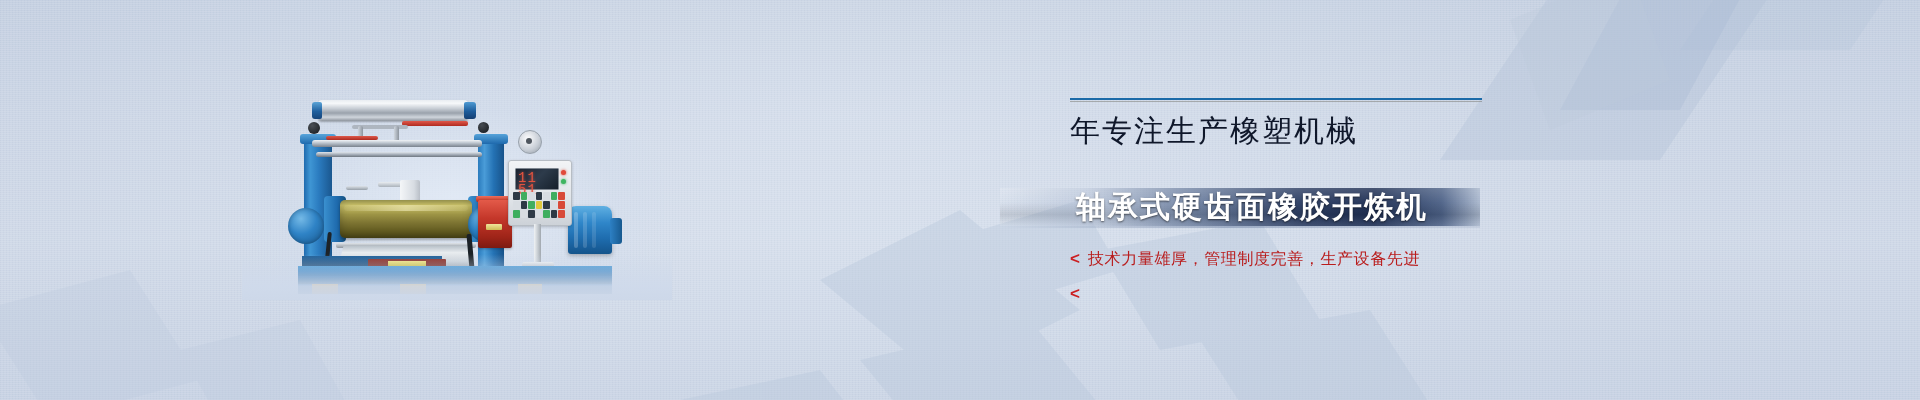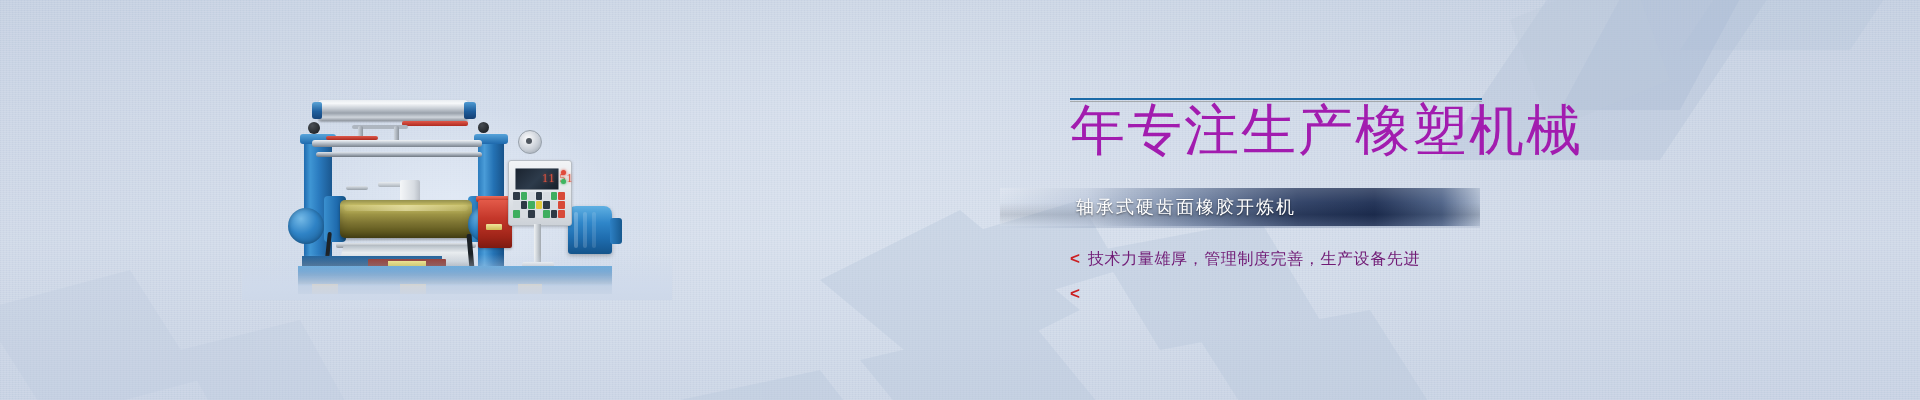--- a/index.html
+++ b/index.html
@@ -211,25 +211,24 @@
   }
   .panel-screen {
     left: 233px; top: 72px; width: 42px; height: 20px;
     background: linear-gradient(135deg, #1b2430 0%, #2d3b4b 50%, #16202b 100%);
     border: 1px solid #7e868f;
     border-radius: 1px;
   }
   .panel-screen-text {
     position: absolute; left: 236px; top: 76px;
     width: 36px; height: 12px;
-    color: #e0533f; font-size: 12px; line-height: 12px;
+    color: #e0533f; font-size: 14px; line-height: 12px;
     letter-spacing: 1px;
-    font-family: Liberation Serif, serif;
+    font-family: Liberation Mono, monospace;
     text-shadow: 0 0 3px rgba(224,83,63,.8);
-    margin-left: 24px;
   }
   .panel-led-r { left: 279px; top: 74px; width: 5px; height: 5px; border-radius:50%; background:#e04a3a; box-shadow:0 0 3px #e04a3a;}
   .panel-led-g { left: 279px; top: 83px; width: 5px; height: 5px; border-radius:50%; background:#3fb560; box-shadow:0 0 3px #3fb560;}
   .panel-btns {
     position: absolute;
     left: 231px; top: 96px; width: 52px; height: 26px;
     display: grid;
     grid-template-columns: repeat(7, 1fr);
     grid-template-rows: repeat(3, 1fr);
     gap: 1px;
@@ -319,23 +318,23 @@
   .rule-grey {
     position: absolute; left: 0; top: 3px; width: 100%; height: 1px;
     background: rgba(125,125,120,.55);
   }
 
   .headline {
     position: absolute;
     left: 1070px; top: 108px;
     width: 600px;
     font-family: "Liberation Serif", "DejaVu Serif", serif;
-    font-size: 55px;
+    font-size: 30px;
     line-height: 46px;
-    color: #a21caf;
+    color: #0f172a;
     letter-spacing: 2px;
     white-space: nowrap;
   }
 
   .product-bar {
     position: absolute;
     left: 1000px; top: 188px;
     width: 480px; height: 38px;
     background: linear-gradient(to right,
       rgba(185,198,219,0) 0%,
@@ -360,22 +359,22 @@
     position: absolute;
     left: 1000px; top: 226px;
     width: 480px; height: 2px;
     background: linear-gradient(to right, rgba(170,184,208,0) 0%, rgba(120,138,170,.55) 45%, rgba(150,165,192,.25) 100%);
   }
   .product-name {
     position: absolute;
     left: 1076px; top: 191px;
     height: 32px;
     line-height: 32px;
-    font-size: 18px;
-    font-weight: normal;
+    font-size: 30px;
+    font-weight: bold;
     color: #ffffff;
     letter-spacing: 2px;
     white-space: nowrap;
     text-shadow: 0 1px 2px rgba(0,0,0,.55);
   }
 
   .features {
     position: absolute;
     left: 1070px; top: 248px;
     width: 640px;
@@ -389,21 +388,21 @@
   .feature-mark {
     color: #cc1f22;
     font-size: 17px;
     font-weight: bold;
     width: 18px;
     flex: 0 0 18px;
     font-family: "Liberation Sans", sans-serif;
   }
   .feature-text {
     font-size: 16px;
-    color: #701a75;
+    color: #b91c1c;
     letter-spacing: .6px;
     line-height: 22px;
   }
 </style>
 </head>
 <body>
 
 <div class="banner">
 
   <div class="bg-base"></div>

